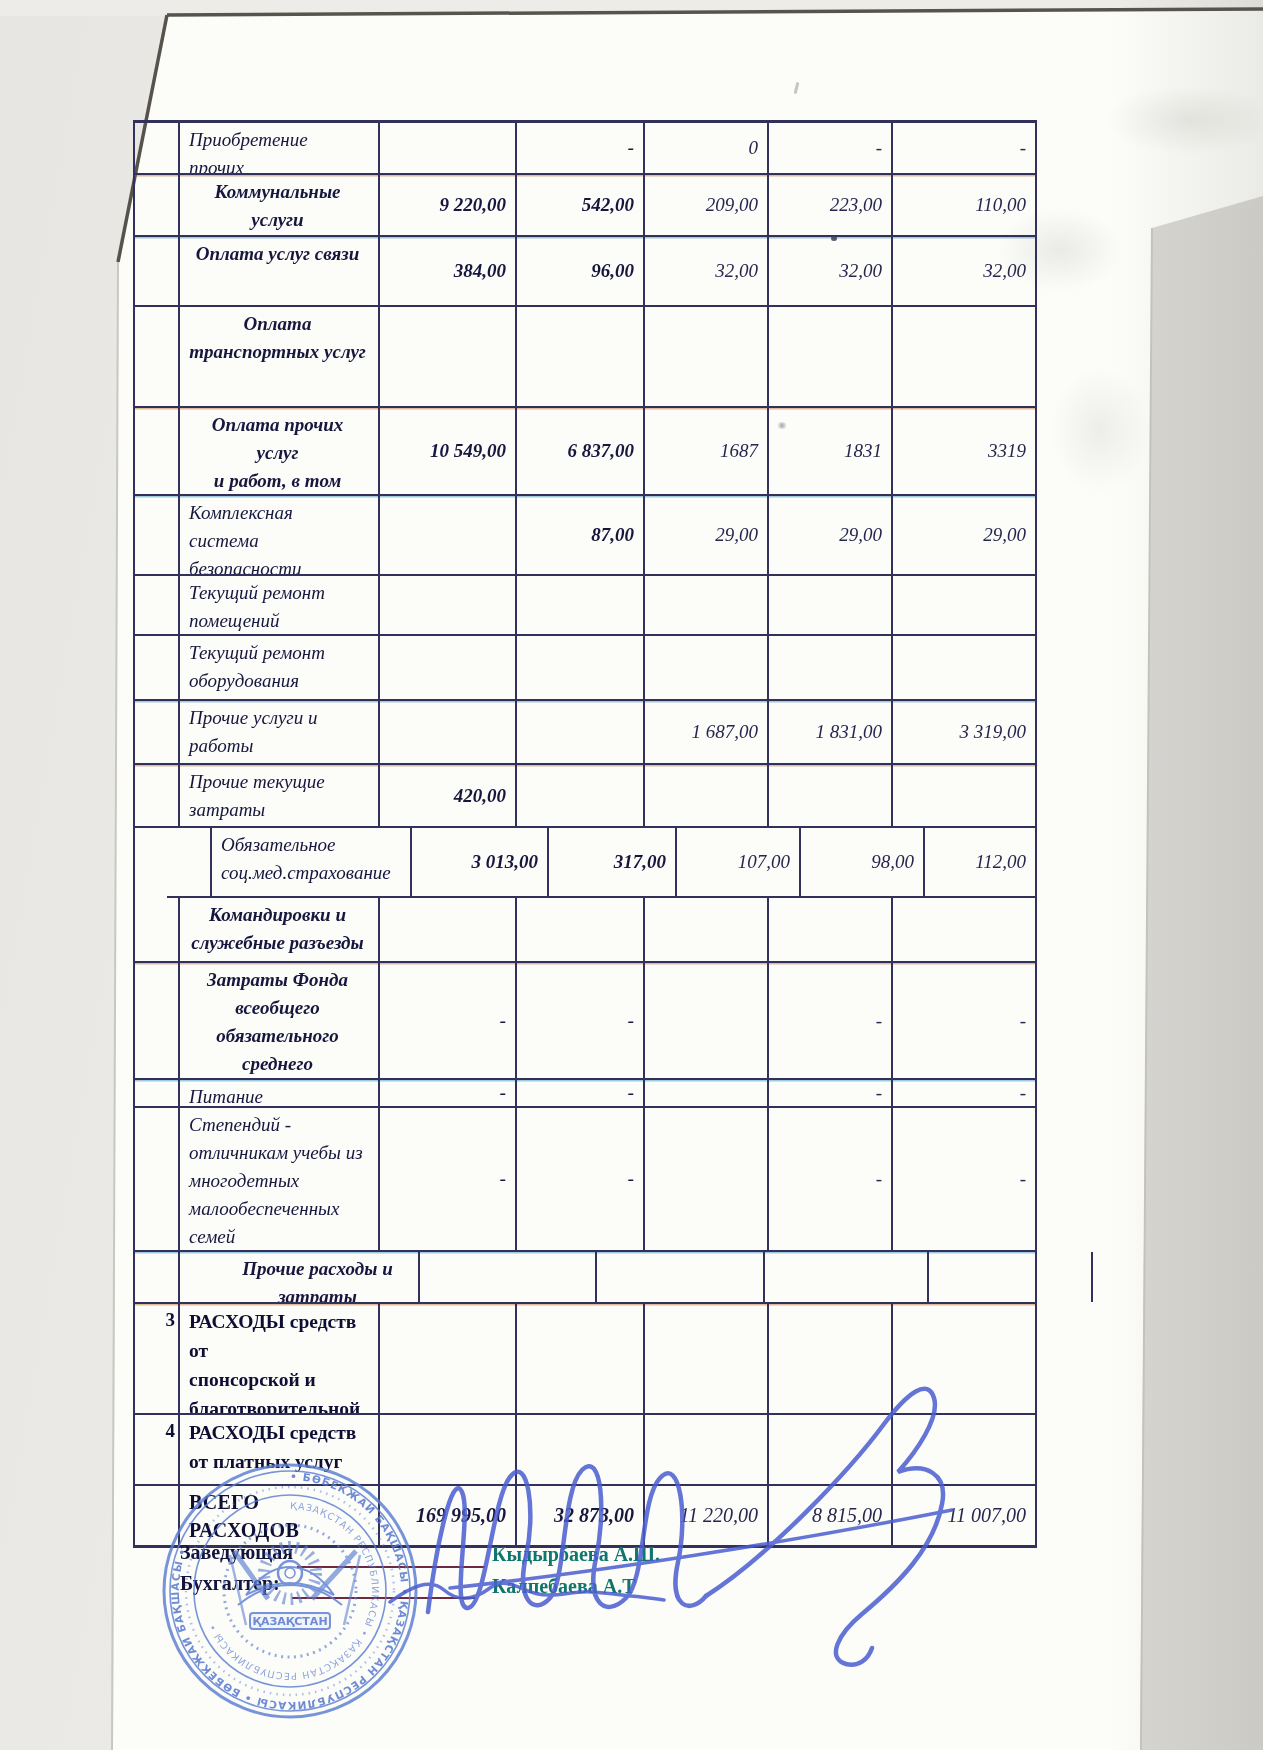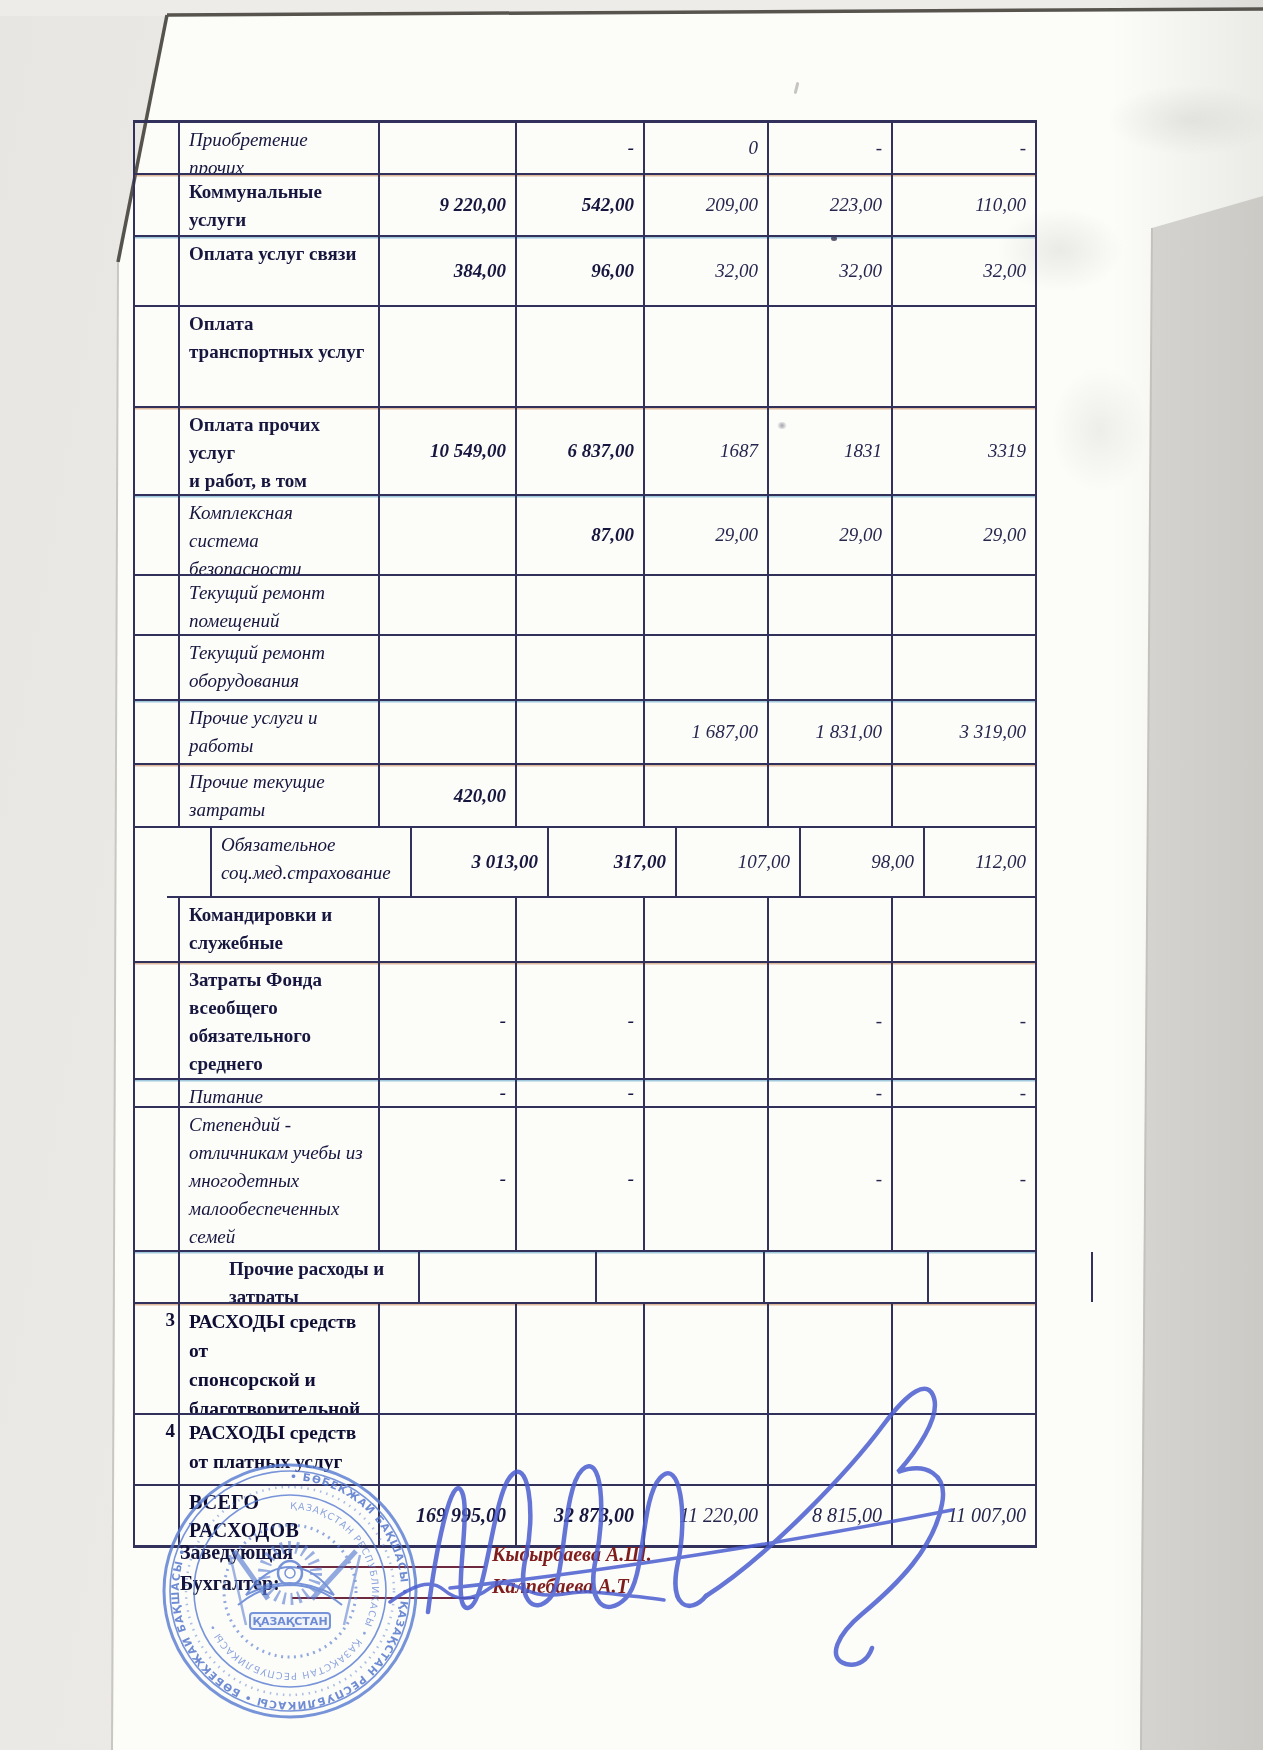--- a/index.html
+++ b/index.html
@@ -26,31 +26,31 @@
   .trow{display:grid;grid-template-columns:45px 200px 137px 128px 124px 124px 1fr;
     box-sizing:border-box;border-bottom:2px solid #31315c;position:relative;}
   .trow.last{border-bottom:none;}
   .trow.warm{box-shadow:0 1.5px 0 rgba(187,104,40,.45);}
   .trow.cool{box-shadow:0 1.5px 0 rgba(70,150,195,.5);}
   .cell{box-sizing:border-box;border-right:2px solid #31315c;overflow:hidden;}
   .cell:last-child{border-right:none;}
   .numcell{font-weight:bold;font-size:19px;color:#101036;text-align:right;padding:5px 3px 0 0;}
   .labcell{font-size:19px;line-height:28px;padding:3px 12px 0 9px;color:#16163e;white-space:pre-line;}
   .labcell.italic{font-style:italic;}
-  .labcell.bolditalic{font-weight:bold;}
+  .labcell.bolditalic{font-style:italic;font-weight:bold;text-align:center;}
   .labcell.section{font-weight:bold;font-size:19.5px;line-height:29px;color:#0e0e34;}
   .labcell.total{font-weight:bold;font-size:20px;display:flex;align-items:center;color:#0e0e34;letter-spacing:.3px;padding-top:0;}
   .vcell{display:flex;align-items:center;justify-content:flex-end;padding-right:9px;
     font-style:italic;font-size:19px;color:#26264f;}
   .vcell.strong{font-weight:bold;color:#16163f;}
   .vcell.tot{font-size:20px;}
 
   
   .sig-role{position:absolute;font-weight:bold;font-size:20px;color:#13133b;}
-  .sig-name{position:absolute;font-weight:bold;font-size:20px;color:#7f1d1d;font-style:italic;}
+  .sig-name{position:absolute;font-weight:bold;font-size:20px;color:#0f766e;}
   .sig-line{position:absolute;height:0;border-top:2.5px solid #6e2a40;}
 
   
   .speck{position:absolute;border-radius:50%;}
   #speck-1{left:831px;top:236px;width:6px;height:5px;background:#3c3c58;opacity:.85;}
   #speck-2{left:776px;top:422px;width:12px;height:7px;
     background:radial-gradient(circle,rgba(90,90,110,.55),rgba(90,90,110,0) 70%);}
   #speck-3{left:795px;top:82px;width:3px;height:12px;background:#9a9890;opacity:.55;transform:rotate(14deg);border-radius:2px;}
 
   svg text{font-family:"DejaVu Sans",sans-serif;}

